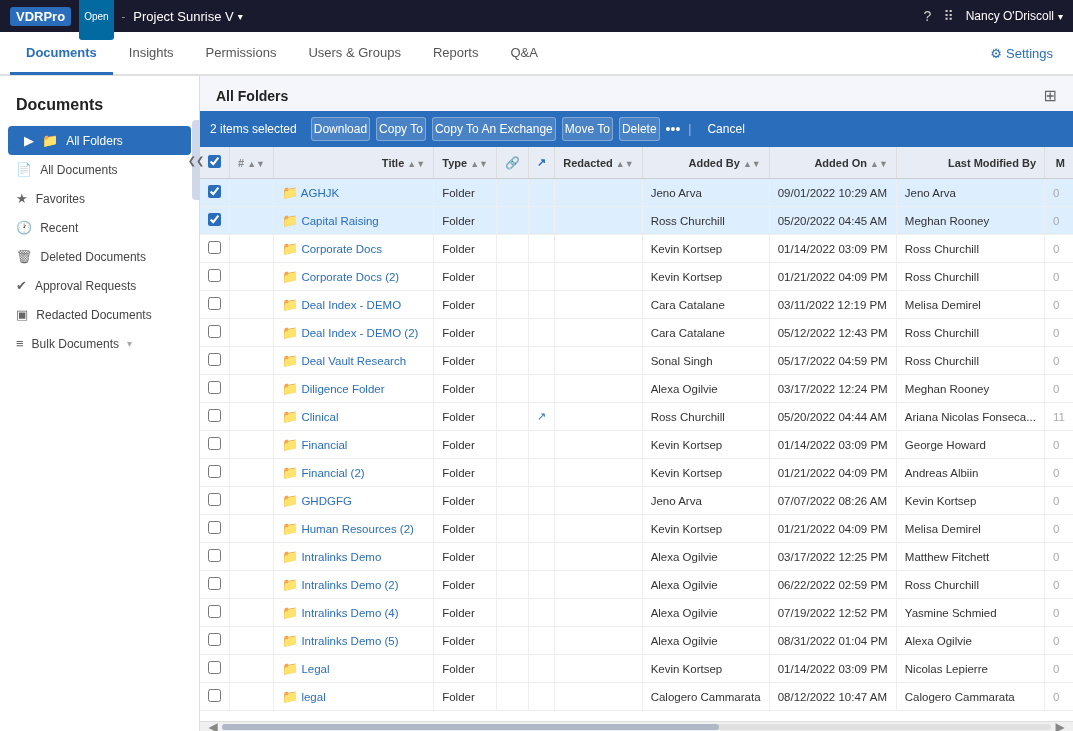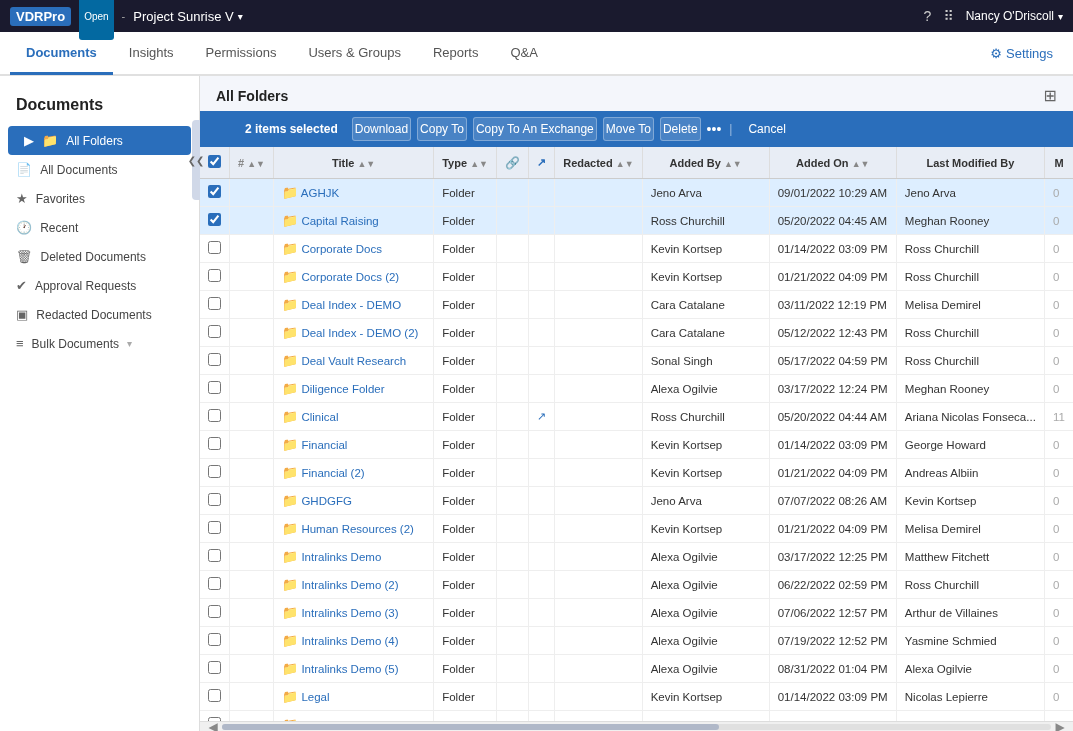--- a/index.html
+++ b/index.html
@@ -66,35 +66,35 @@
     }
     .all-folders-title { font-size: 14px; font-weight: bold; color: #222; }
     .view-toggle-btn { font-size: 16px; color: #666; cursor: pointer; }
 
     
     .toolbar {
       display: flex; align-items: center; gap: 6px;
       padding: 6px 10px; background: #2a6ebb; color: #fff;
       font-size: 12px;
     }
-    .toolbar-items-count { font-weight: bold; margin-right: 8px; margin-left: 35px; }
+    .toolbar-items-count { font-weight: normal; margin-right: 8px; }
     .toolbar-btn {
       background: rgba(255,255,255,0.15); color: #fff; border: 1px solid rgba(255,255,255,0.3);
       padding: 4px 2px; border-radius: 3px; cursor: pointer; font-size: 12px;
     }
     .toolbar-sep { color: rgba(255,255,255,0.5); margin: 0 2px; }
     .toolbar-cancel { background: transparent; border: none; color: #fff; cursor: pointer; font-size: 12px; padding: 4px 8px; }
     .toolbar-more { background: transparent; border: none; color: #fff; cursor: pointer; font-size: 14px; }
 
     
     .table-container { flex: 1; overflow: auto; background: #fff; margin: 0; }
     table { width: 100%; border-collapse: collapse; font-size: 11.5px; }
     thead { background: #e8edf5; position: sticky; top: 0; z-index: 2; }
     thead th {
-      padding: 8px 8px; text-align: center; border-bottom: 1px solid #ccc;
+      padding: 8px 8px; text-align: right; border-bottom: 1px solid #ccc;
       border-right: 1px solid #ddd; white-space: nowrap; color: #333; font-weight: 600;
       font-size: 11px;
     }
     thead th:last-child { border-right: none; }
     tbody tr { border-bottom: 1px solid #eee; padding-left: 20px; }
     tbody tr.selected { background: #ddeeff; }
     tbody td { padding: 6px 8px; border-right: 1px solid #eee; white-space: nowrap; color: #333; }
     tbody td:last-child { border-right: none; }
     .sort-icon { color: #888; font-size: 9px; }
     .folder-icon { color: #2a6ebb; font-size: 13px; }
@@ -531,38 +531,20 @@
       <td>Ross Churchill</td>
       <td style="color:#aaa;">0</td>
     </tr>
             <tr>
       <td class="checkbox-cell">
         <input type="checkbox" style="accent-color: rgb(42, 110, 187);">
       </td>
       <td class="num-col"></td>
       <td>
         <span class="folder-icon">📁</span>
-        <span class="title-col">Intralinks Demo (3)</span>
-      </td>
-      <td>Folder</td>
-      <td></td>
-      <td></td>
-      <td></td>
-      <td>Alexa Ogilvie</td>
-      <td>07/06/2022 12:57 PM</td>
-      <td>Arthur de Villaines</td>
-      <td style="color:#aaa;">0</td>
-    </tr>
-            <tr>
-      <td class="checkbox-cell">
-        <input type="checkbox" style="accent-color: rgb(42, 110, 187);">
-      </td>
-      <td class="num-col"></td>
-      <td>
-        <span class="folder-icon">📁</span>
         <span class="title-col">Intralinks Demo (4)</span>
       </td>
       <td>Folder</td>
       <td></td>
       <td></td>
       <td></td>
       <td>Alexa Ogilvie</td>
       <td>07/19/2022 12:52 PM</td>
       <td>Yasmine Schmied</td>
       <td style="color:#aaa;">0</td>

